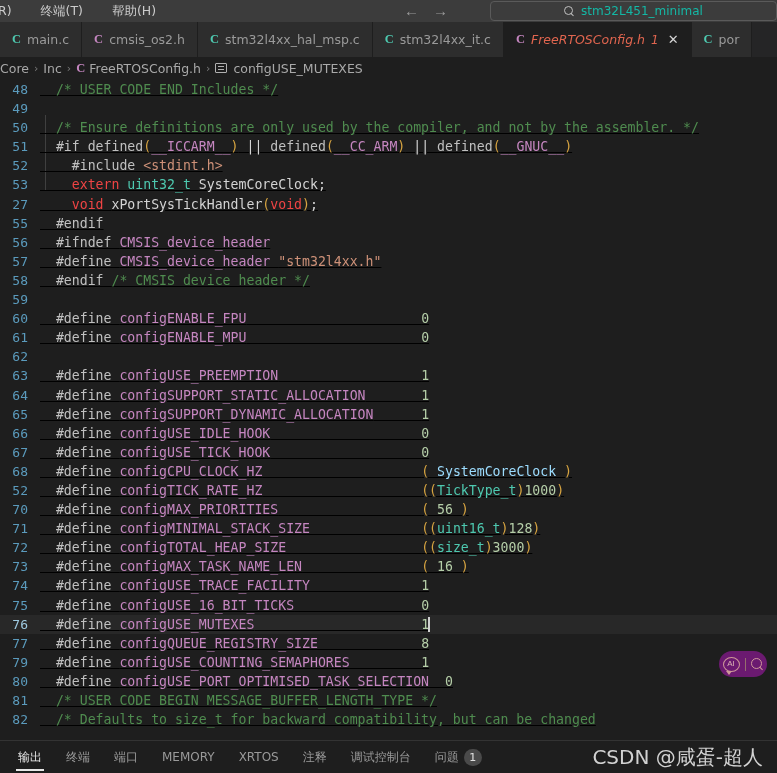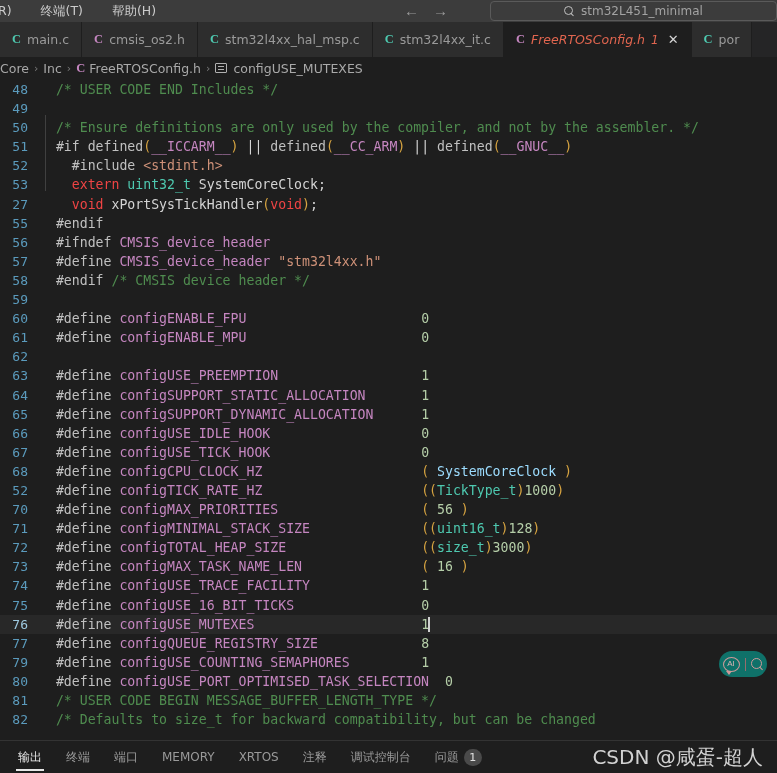--- a/index.html
+++ b/index.html
@@ -32,21 +32,21 @@
   }
   .searchbox .mag { width: 11px; height: 11px; display: inline-block; position: relative; }
   .searchbox .mag::before {
     content: ""; position: absolute; width: 7px; height: 7px; border: 1.2px solid #c0c0c0;
     border-radius: 50%; left: 0; top: 0;
   }
   .searchbox .mag::after {
     content: ""; position: absolute; width: 4px; height: 1.2px; background: #c0c0c0;
     transform: rotate(45deg); left: 6px; top: 8px;
   }
-  .searchbox .qtext { color: #a3a3a3; font-size: 12px; font-family: "DejaVu Sans", sans-serif; }
+  .searchbox .qtext { color: #14b8a6; font-size: 12px; font-family: "DejaVu Sans", sans-serif; }
 
   
   .tabbar {
     height: 35px; flex: 0 0 35px; background: #252526; display: flex; align-items: stretch;
     overflow: hidden;
   }
   .tab {
     display: flex; align-items: center; gap: 6px; padding: 0 12px;
     border-right: 1px solid #1e1e1e; background: #2d2d2d; color: #9a9a9a;
     font-size: 12.5px; white-space: nowrap; position: relative;
@@ -84,21 +84,21 @@
     font-size: 13.2px; line-height: 19.1px;
   }
   .codewrap { position: relative; padding-top: 1px; }
   .line { display: flex; height: 19.1px; white-space: pre; align-items: center; }
   .line.hl { background: #282828; }
   .ln {
     width: 40px; min-width: 40px; text-align: right; padding-right: 12px;
     color: #5b9bbd; font-size: 13px; user-select: none;
   }
   .lncur { color: #9ec9e0; }
-  .code { position: relative; flex: 1; }
+  .code { position: relative; flex: 1; text-decoration: underline; }
   .cursor {
     display: inline-block; width: 1.5px; height: 15px; background: #d0d0d0;
     vertical-align: -3px; margin-left: -1px;
   }
   .indentguide {
     position: absolute; width: 1px; background: #404040; left: 45px;
   }
 
   
   .t-com  { color: #4f8c4f; }
@@ -109,21 +109,21 @@
   .t-typ  { color: #4ec9b0; }
   .t-par  { color: #d7a441; }
   .t-kw   { color: #ef4444; text-align: right; }
   .t-var  { color: #9cdcfe; }
   .t-op   { color: #d4d4d4; }
   .t-id   { color: #d4d4d4; }
 
   
   .ai-widget {
     position: absolute; right: 10px; top: 572px; width: 48px; height: 26px;
-    background: #0f766e; border-radius: 13px; display: flex; align-items: center;
+    background: #701a75; border-radius: 13px; display: flex; align-items: center;
     justify-content: center; gap: 2px; opacity: .95;
   }
   .ai-bubble {
     width: 17px; height: 15px; border: 1.4px solid #d8a0a0; border-radius: 50%;
     color: #e4bcbc; font-size: 8px; display: flex; align-items: center; justify-content: center;
     font-family: "Liberation Sans", sans-serif; position: relative;
   }
   .ai-bubble::after {
     content: ""; position: absolute; left: 2px; bottom: -4px; width: 0; height: 0;
     border-left: 3px solid transparent; border-right: 3px solid transparent;

